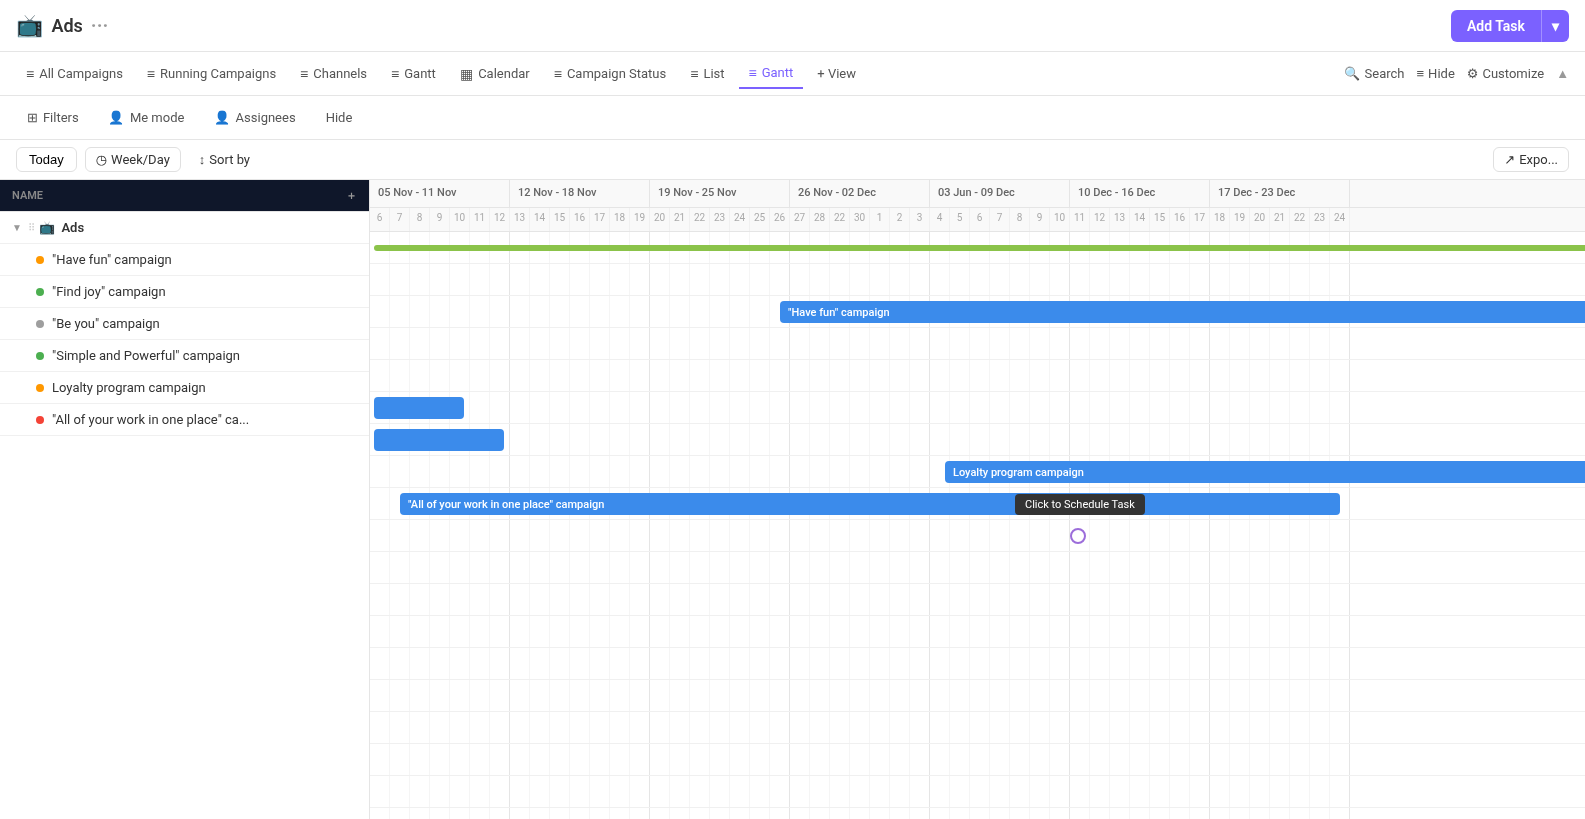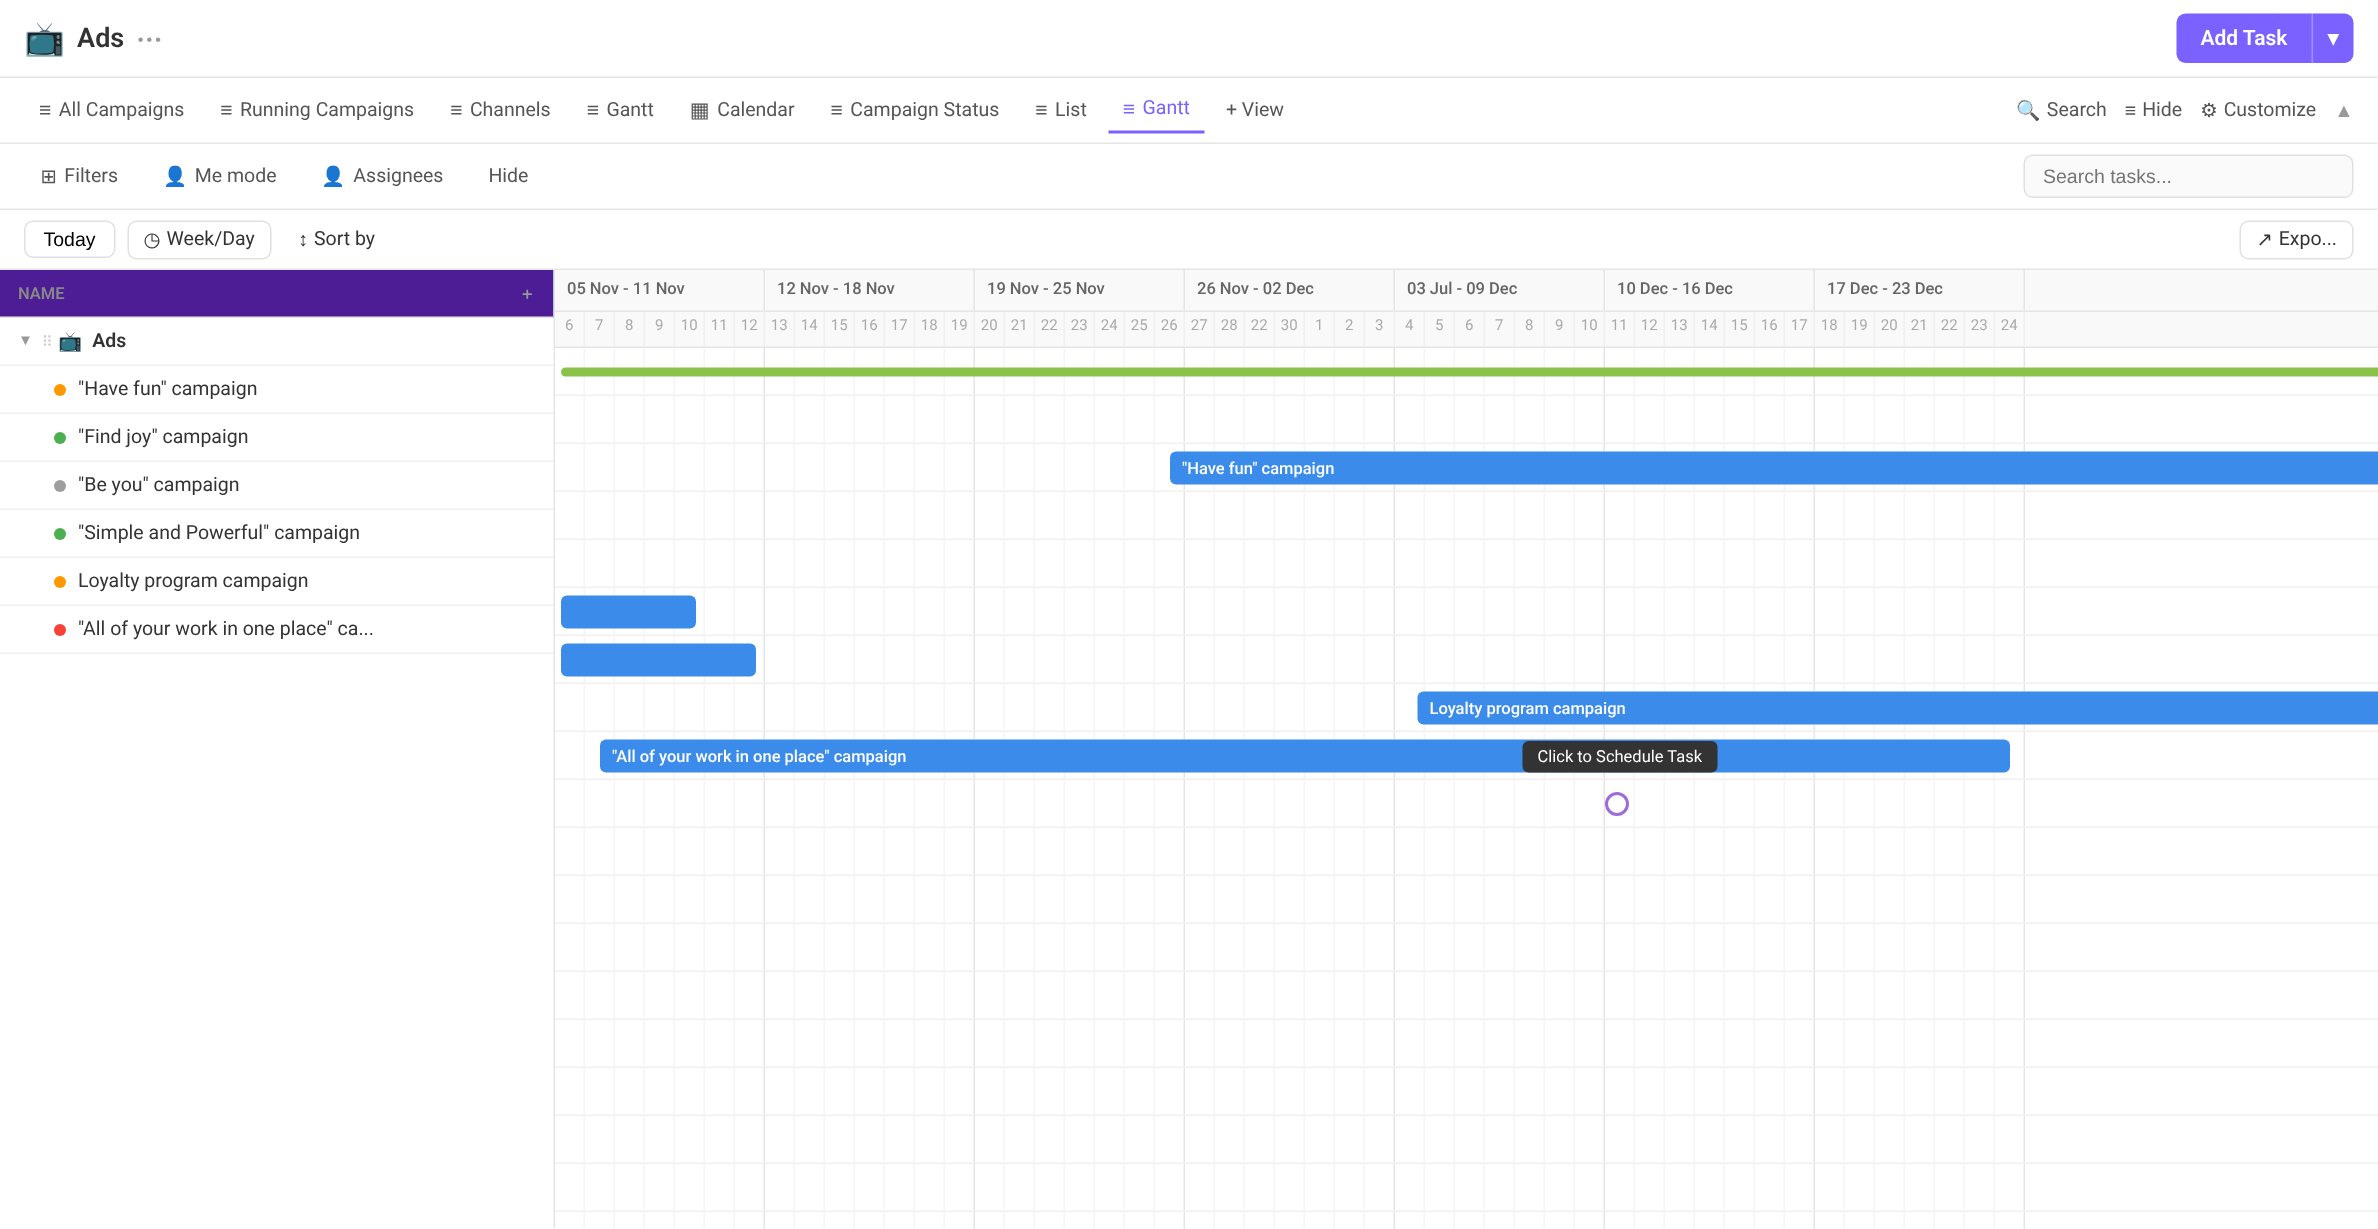--- a/index.html
+++ b/index.html
@@ -34,21 +34,21 @@
     .today-btn { padding: 4px 12px; border: 1px solid #e0e0e0; border-radius: 6px; cursor: pointer; font-size: 13px; background: #fff; }
     .week-day-btn { display: flex; align-items: center; gap: 4px; padding: 4px 10px; border: 1px solid #e0e0e0; border-radius: 6px; cursor: pointer; font-size: 13px; background: #fff; }
     .sort-btn { display: flex; align-items: center; gap: 4px; padding: 4px 10px; border-radius: 6px; cursor: pointer; font-size: 13px; }
     .export-btn { margin-left: auto; display: flex; align-items: center; gap: 4px; padding: 4px 10px; border: 1px solid #e0e0e0; border-radius: 6px; cursor: pointer; font-size: 13px; background: #fff; }
 
     
     .main-content { display: flex; height: calc(819px - 52px - 44px - 44px - 40px); overflow: hidden; }
 
     
     .task-list { width: 370px; min-width: 370px; border-right: 1px solid #e5e5e5; overflow-y: auto; }
-    .task-list-header { display: flex; align-items: center; padding: 6px 12px; height: 32px; background: #4c1d95; border-bottom: 1px solid #e5e5e5; font-size: 11px; color: #888; font-weight: 600; text-transform: uppercase; }
+    .task-list-header { display: flex; align-items: center; padding: 6px 12px; height: 32px; background: #0f172a; border-bottom: 1px solid #e5e5e5; font-size: 11px; color: #888; font-weight: 600; text-transform: uppercase; }
     .task-list-header .add-col { margin-left: auto; cursor: pointer; color: #999; }
     .task-group-row { display: flex; align-items: center; padding: 6px 12px; height: 32px; border-bottom: 1px solid #f0f0f0; cursor: pointer; }
     .task-group-row .chevron { margin-right: 6px; font-size: 10px; color: #999; }
     .task-group-row .drag-icon { margin-right: 4px; font-size: 10px; color: #ccc; }
     .task-group-icon { margin-right: 6px; }
     .task-group-name { font-weight: 600; font-size: 13px; }
     .task-row { display: flex; align-items: center; padding: 6px 12px 6px 36px; height: 32px; border-bottom: 1px solid #f0f0f0; cursor: pointer; }
     .task-dot { width: 8px; height: 8px; border-radius: 50%; margin-right: 8px; flex-shrink: 0; }
     .task-name { font-size: 13px; color: #333; white-space: nowrap; overflow: hidden; text-overflow: ellipsis; }
 
@@ -155,23 +155,20 @@
   <div class="toolbar-btn">
     <span>👤</span>
     <span>Me mode</span>
   </div>
   <div class="toolbar-btn">
     <span>👤</span>
     <span>Assignees</span>
   </div>
   <div class="toolbar-btn">
     <span>Hide</span>
-  </div>
-  <div class="search-right">
-    <input class="search-input" type="text" placeholder="Search tasks..." style="">
   </div>
 </div>
 
 <div class="timeline-controls">
   <button class="today-btn">Today</button>
   <div class="week-day-btn">
     <span>◷</span>
     <span>Week/Day</span>
   </div>
   <div class="sort-btn">
@@ -226,21 +223,21 @@
   </div>
 
   <div class="gantt-area">
     <div class="gantt-inner" style="width: 1400px;">
 
       <div class="date-header-weeks">
         <div class="week-cell" style="width:140px;">05 Nov - 11 Nov</div>
         <div class="week-cell" style="width:140px;">12 Nov - 18 Nov</div>
         <div class="week-cell" style="width:140px;">19 Nov - 25 Nov</div>
         <div class="week-cell" style="width:140px;">26 Nov - 02 Dec</div>
-        <div class="week-cell" style="width:140px;">03 Jul - 09 Dec</div>
+        <div class="week-cell" style="width:140px;">03 Jun - 09 Dec</div>
         <div class="week-cell" style="width:140px;">10 Dec - 16 Dec</div>
         <div class="week-cell" style="width:140px;">17 Dec - 23 Dec</div>
       </div>
 
       <div class="date-header-days" id="day-headers">
       <div class="day-cell">6</div>
           <div class="day-cell">7</div>
           <div class="day-cell">8</div>
           <div class="day-cell">9</div>
           <div class="day-cell">10</div>

